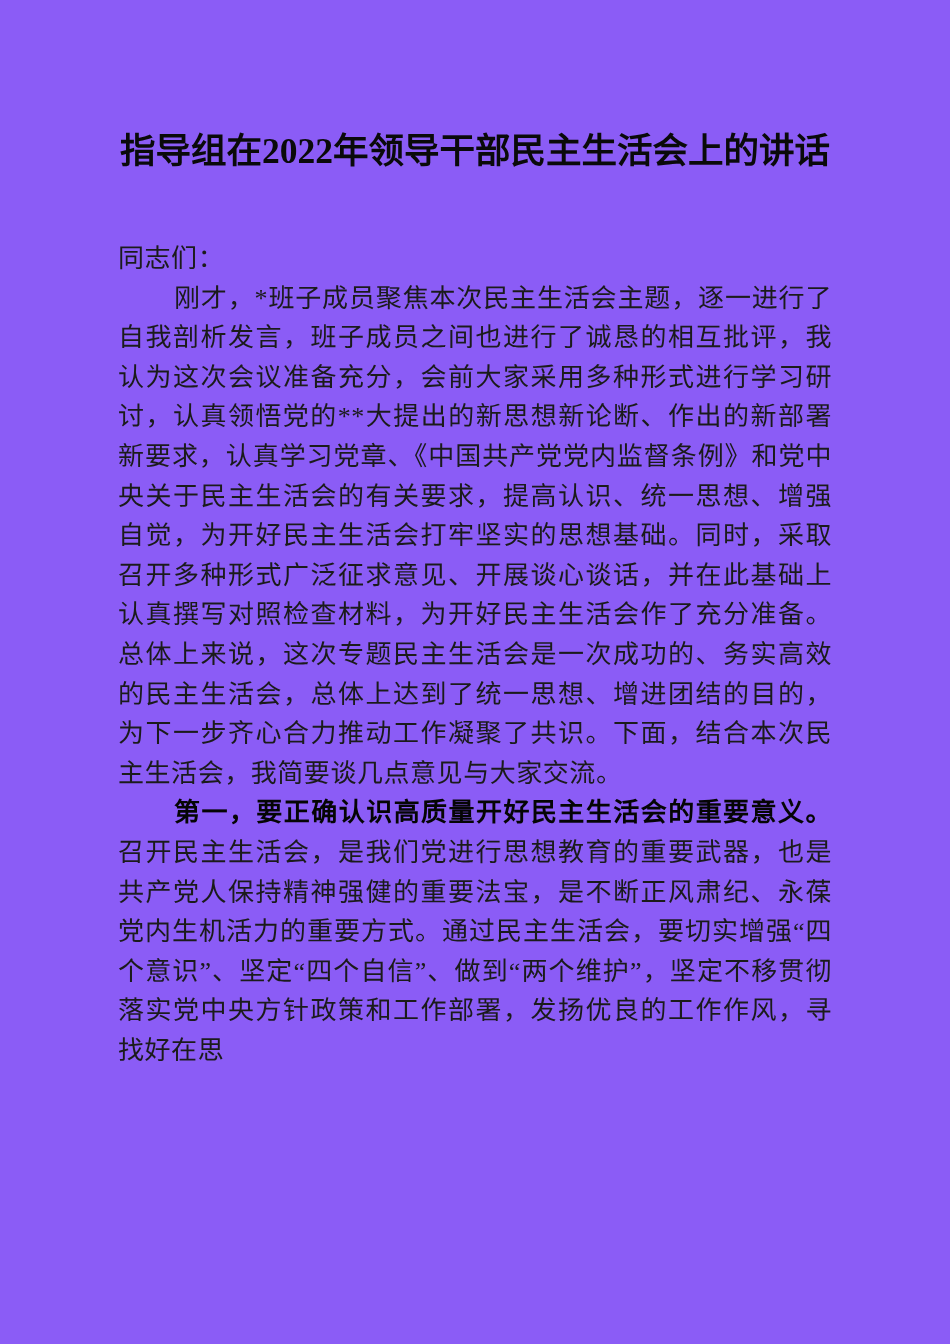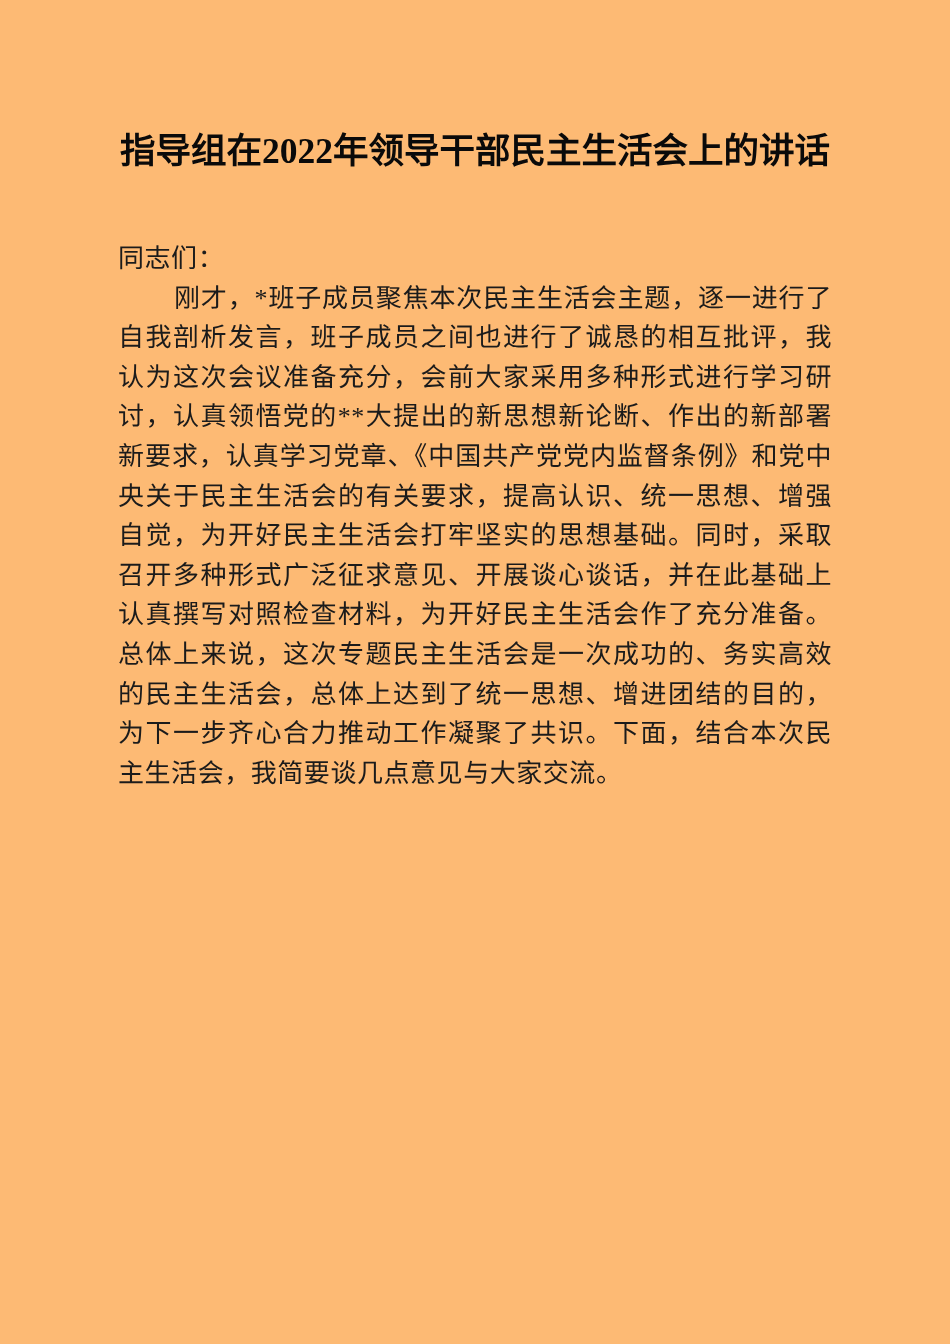--- a/index.html
+++ b/index.html
@@ -5,21 +5,21 @@
 <style>
   html, body {
     margin: 0;
     padding: 0;
     background: #ffffff;
   }
   .page {
     position: relative;
     width: 950px;
     height: 1344px;
-    background: #fdba74;
+    background: #8b5cf6;
     margin: 0 auto;
     overflow: hidden;
     box-sizing: border-box;
   }
   .content {
     position: absolute;
     left: 118px;
     top: 0;
     width: 714px;
   }
@@ -65,16 +65,17 @@
   <div class="content">
 
     <h1 class="doc-title">指导组在2022年领导干部民主生活会上的讲话</h1>
 
     <div class="body-block">
 
       <p class="para">同志们：</p>
 
       <p class="para indent"><span>刚才，*班子成员聚焦本次民主生活会主题，逐一进行了自我剖析发言，班子成员之间也进行了诚恳的相互批评，我认为这次会议准备充分，会前大家采用多种形式进行学习研讨，认真领悟党的**大提出的新思想新论断、作出的新部署新要求，认真学习党章、《中国共产党党内监督条例》和党中央关于民主生活会的有关要求，提高认识、统一思想、增强自觉，为开好民主生活会打牢坚实的思想基础。同时，采取召开多种形式广泛征求意见、开展谈心谈话，并在此基础上认真撰写对照检查材料，为开好民主生活会作了充分准备。总体上来说，这次专题民主生活会是一次成功的、务实高效的民主生活会，总体上达到了统一思想、增进团结的目的，为下一步齐心合力推动工作凝聚了共识。下面，结合本次民主生活会，我简要谈几点意见与大家交流。</span></p>
 
+      <p class="para indent"><span class="bold-run">第一，要正确认识高质量开好民主生活会的重要意义。</span><span>召开民主生活会，是我们党进行思想教育的重要武器，也是共产党人保持精神强健的重要法宝，是不断正风肃纪、永葆党内生机活力的重要方式。通过民主生活会，要切实增强“四个意识”、坚定“四个自信”、做到“两个维护”，坚定不移贯彻落实党中央方针政策和工作部署，发扬优良的工作作风，寻找好在思</span></p>
 
     </div>
   </div>
 </div>
 
 </body></html>

